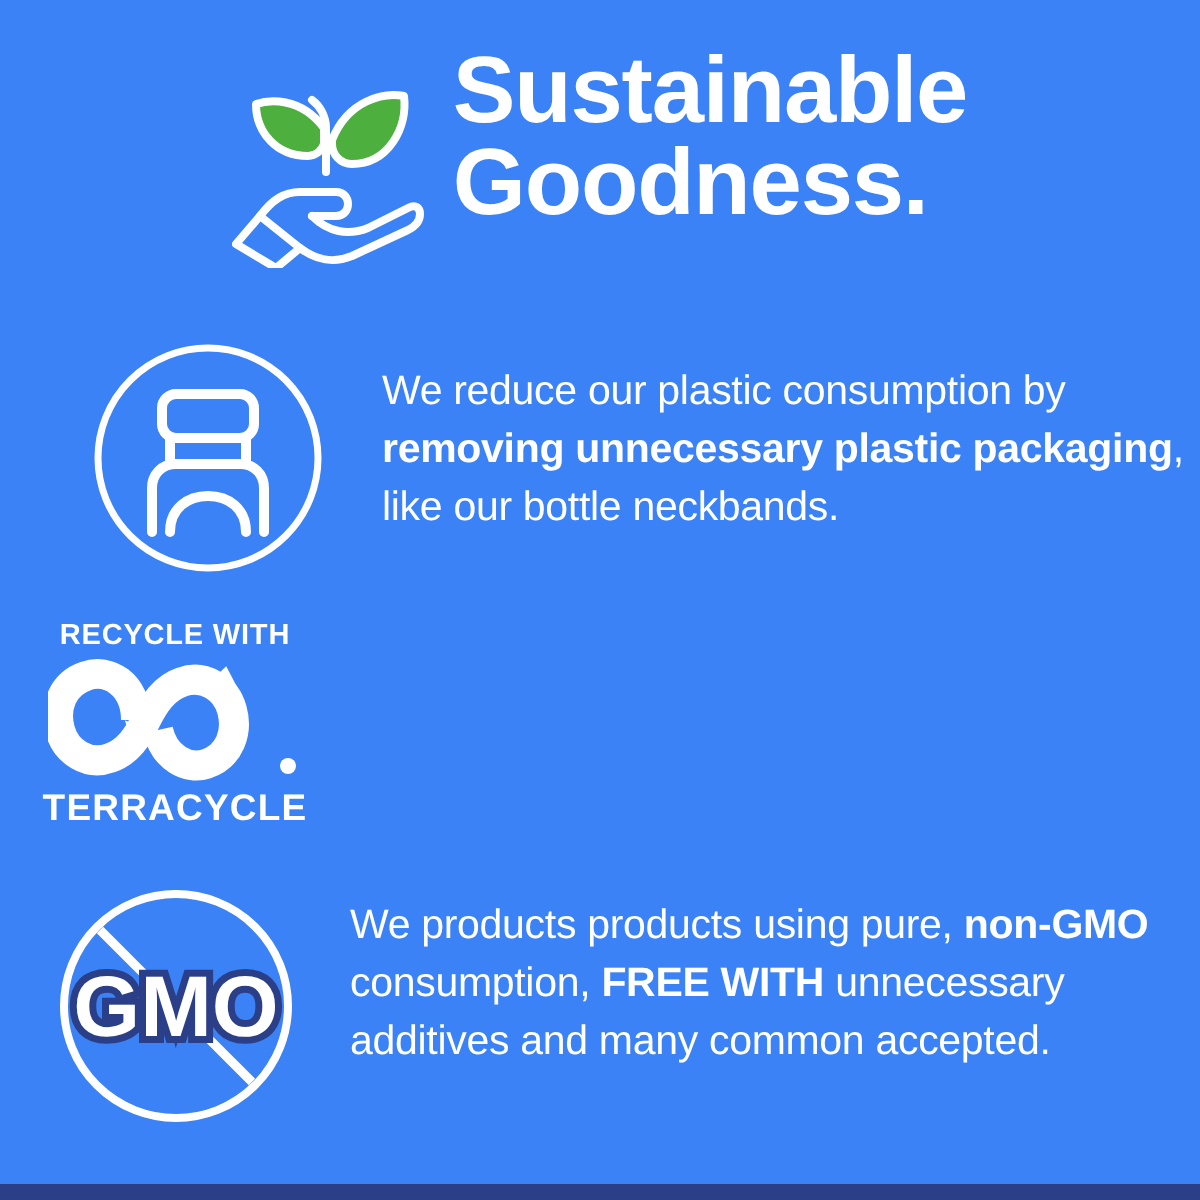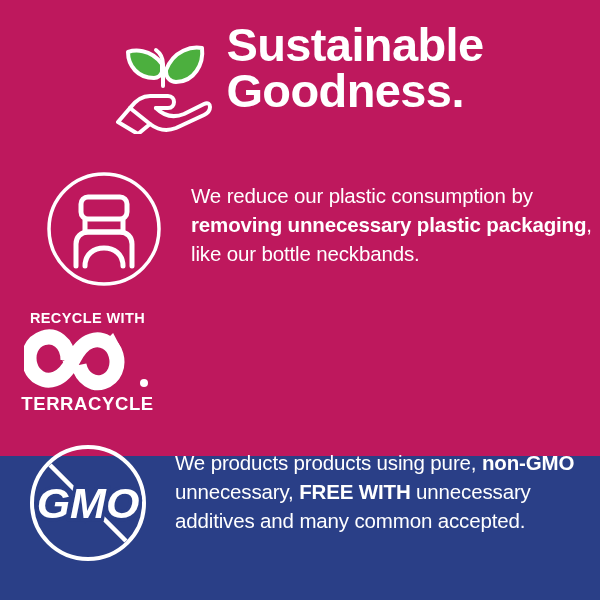--- a/index.html
+++ b/index.html
@@ -4,22 +4,22 @@
 <style>
   * { margin:0; padding:0; box-sizing:border-box; }
   html, body {
     width:600px; height:600px;
     background:#2a3f87;
     font-family:"Liberation Sans", sans-serif;
     overflow:hidden;
   }
   .poster {
     position:relative;
-    width:600px; height:456px;
-    background:#be185d;
+    width:600px; height:592px;
+    background:#3b82f6;
   }
 
   
   .header {
     position:absolute;
     left:0; top:22px;
     width:600px;
     display:flex;
     justify-content:center;
     align-items:flex-start;
@@ -90,21 +90,21 @@
   .tc-top, .tc-bottom {
     color:#ffffff;
     font-weight:700;
     text-align:center;
     white-space:nowrap;
   }
   .tc-top { font-size:14.5px; letter-spacing:0.4px; margin-bottom:3px; }
   .tc-bottom { font-size:18.5px; letter-spacing:0.6px; margin-top:2px; }
   .tc-logo { width:128px; height:62px; }
 
-  .gmo-mark { width:122px; height:122px;font-style:italic; }
+  .gmo-mark { width:122px; height:122px; }
   .bottle-mark { width:118px; height:118px; }
 </style>
 </head>
 <body>
 
 <div class="poster">
 
   <div class="header">
     <div class="header-inner">
       <div class="logo-mark">
@@ -178,18 +178,18 @@
       <div class="gmo-mark">
         <svg viewBox="0 0 122 122" width="122" height="122" aria-hidden="true">
           <circle cx="61" cy="61" r="56" fill="none" stroke="#ffffff" stroke-width="4"></circle>
           <line x1="23" y1="23" x2="99" y2="99" stroke="#ffffff" stroke-width="4.5"></line>
           <text x="61" y="76" text-anchor="middle" font-family="Liberation Sans, sans-serif" font-size="43" font-weight="700" fill="#ffffff" stroke="#2a3f87" stroke-width="7" paint-order="stroke">GMO</text>
         </svg>
       </div>
     </div>
     <div class="text-col">
       <p class="para">
-        <span>We products products using pure, </span><b>non-GMO</b><span> unnecessary, </span><b>FREE WITH</b><span> unnecessary additives and many common accepted.</span>
+        <span>We products products using pure, </span><b>non-GMO</b><span> consumption, </span><b>FREE WITH</b><span> unnecessary additives and many common accepted.</span>
       </p>
     </div>
   </div>
 
 </div>
 
 </body></html>

